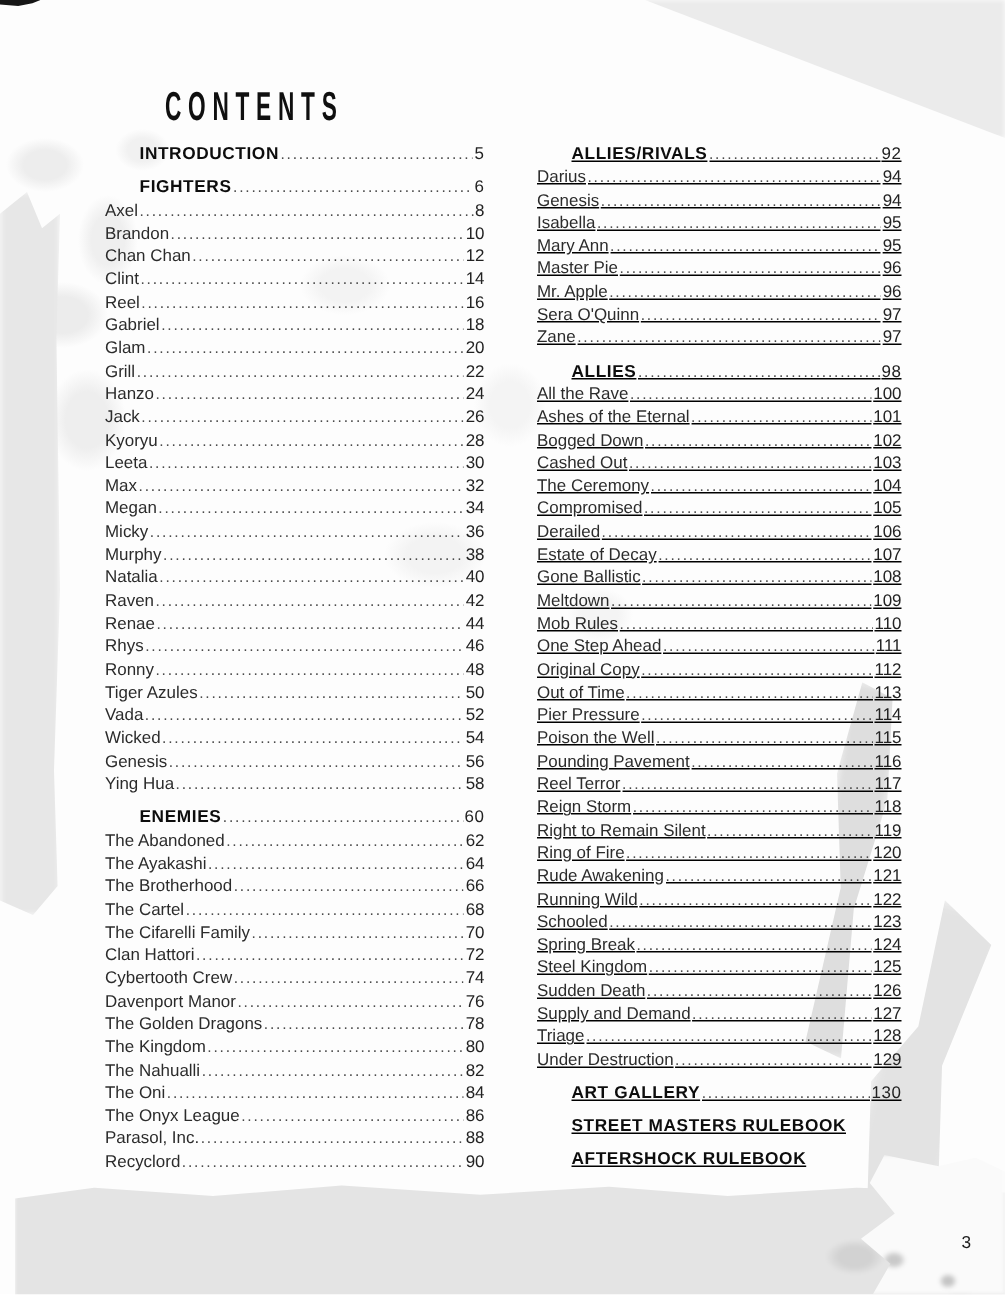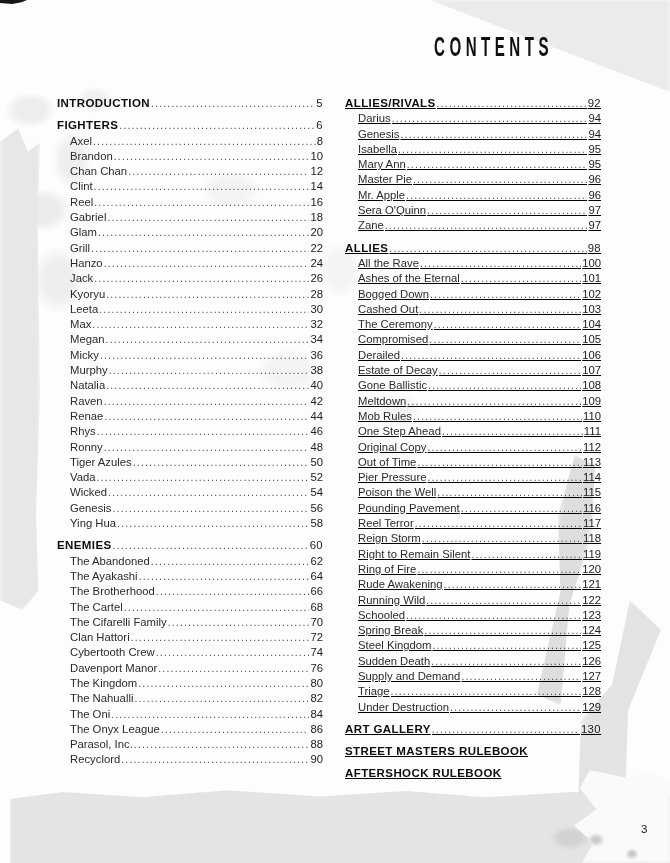--- a/index.html
+++ b/index.html
@@ -58,34 +58,34 @@
     background-image:
       radial-gradient(ellipse 8px 6px at 24px 70px, #c9c9c9 55%, rgba(0,0,0,0) 100%),
       radial-gradient(ellipse 6px 5px at 60px 84px, #c4c4c4 55%, rgba(0,0,0,0) 100%);
     clip-path:polygon(18% 0, 55% 8%, 80% 2%, 100% 12%, 100% 100%, 10% 100%, 22% 78%, 2% 60%, 25% 42%, 8% 20%);
     filter:blur(1.5px);
   }
   .g-corner {
     left:0; top:0; width:27px; height:4px; background:#161616;
     clip-path:polygon(0 0, 100% 0, 80% 55%, 45% 100%, 0 75%);
   }
-  .title-wrap { position:absolute; left:57px; top:32px; width:544px; text-align:right; z-index:2; }
+  .title-wrap { position:absolute; left:57px; top:56px; width:544px; text-align:left; z-index:2; }
   .title {
     display:inline-block; font-size:27px; font-weight:bold; color:#0f0f0f;
     letter-spacing:8px; padding-left:8px; white-space:nowrap;
     transform:scaleX(0.56); transform-origin:center;
   }
   .col { position:absolute; top:97px; z-index:2; }
   .col-left  { left:57px;  width:266px; }
   .col-right { left:345px; width:256px;text-decoration:underline; }
   .section { margin-top:7px; }
   .section:first-child { margin-top:0; }
   .row { display:flex; align-items:baseline; height:15.3px; font-size:11.3px; color:#2b2b2b; }
   .row .lbl { white-space:nowrap; }
-  .row.header { font-weight:bold; font-size:11.5px; color:#0d0d0d; letter-spacing:0.4px; }
+  .row.header { font-weight:bold; font-size:11.5px; color:#0d0d0d; letter-spacing:0.4px;margin-left:36px; }
   .row.entry { padding-left:13px; }
   .leader {
     flex:1 1 auto; overflow:hidden; white-space:nowrap;
     color:#4a4a4a; font-size:10.4px; font-weight:normal; letter-spacing:1.2px; margin:0 1px;
   }
   .leader::after {
     content:"........................................................................................................................................................................";
   }
   .num { white-space:nowrap; font-weight:normal; font-size:11.3px; color:#222222; }
   .folio { position:absolute; left:641px; top:823px; z-index:3; font-size:11.5px; color:#1c1c1c; }
@@ -293,20 +293,25 @@
           <span class="lbl">Cybertooth Crew</span>
           <span class="leader"></span>
           <span class="num">74</span>
         </div>
         <div class="row entry">
           <span class="lbl">Davenport Manor</span>
           <span class="leader"></span>
           <span class="num">76</span>
         </div>
         <div class="row entry">
+          <span class="lbl">The Golden Dragons</span>
+          <span class="leader"></span>
+          <span class="num">78</span>
+        </div>
+        <div class="row entry">
           <span class="lbl">The Kingdom</span>
           <span class="leader"></span>
           <span class="num">80</span>
         </div>
         <div class="row entry">
           <span class="lbl">The Nahualli</span>
           <span class="leader"></span>
           <span class="num">82</span>
         </div>
         <div class="row entry">

